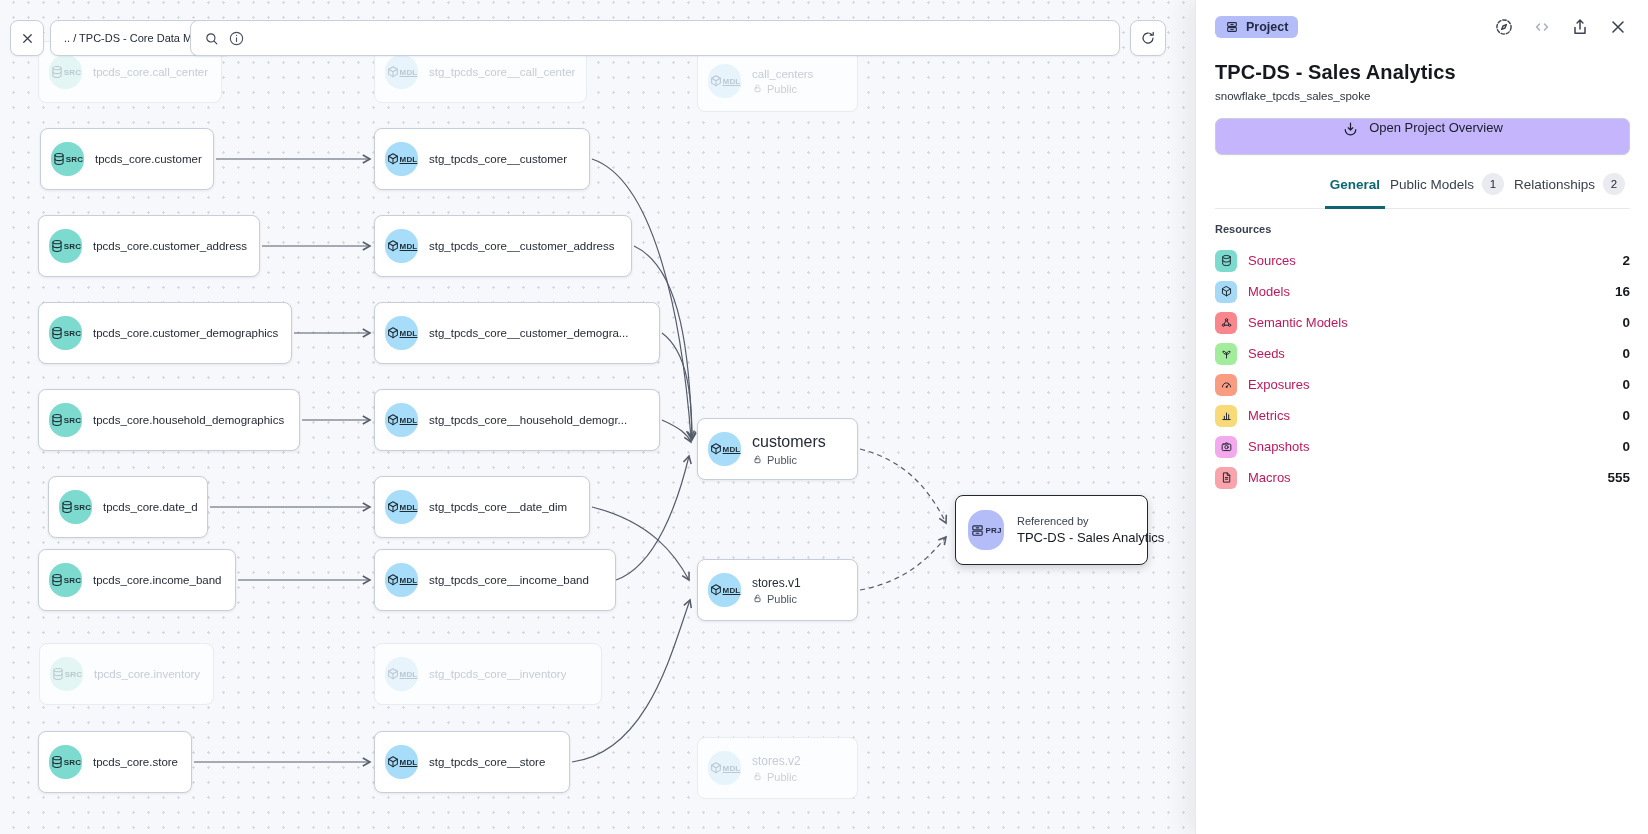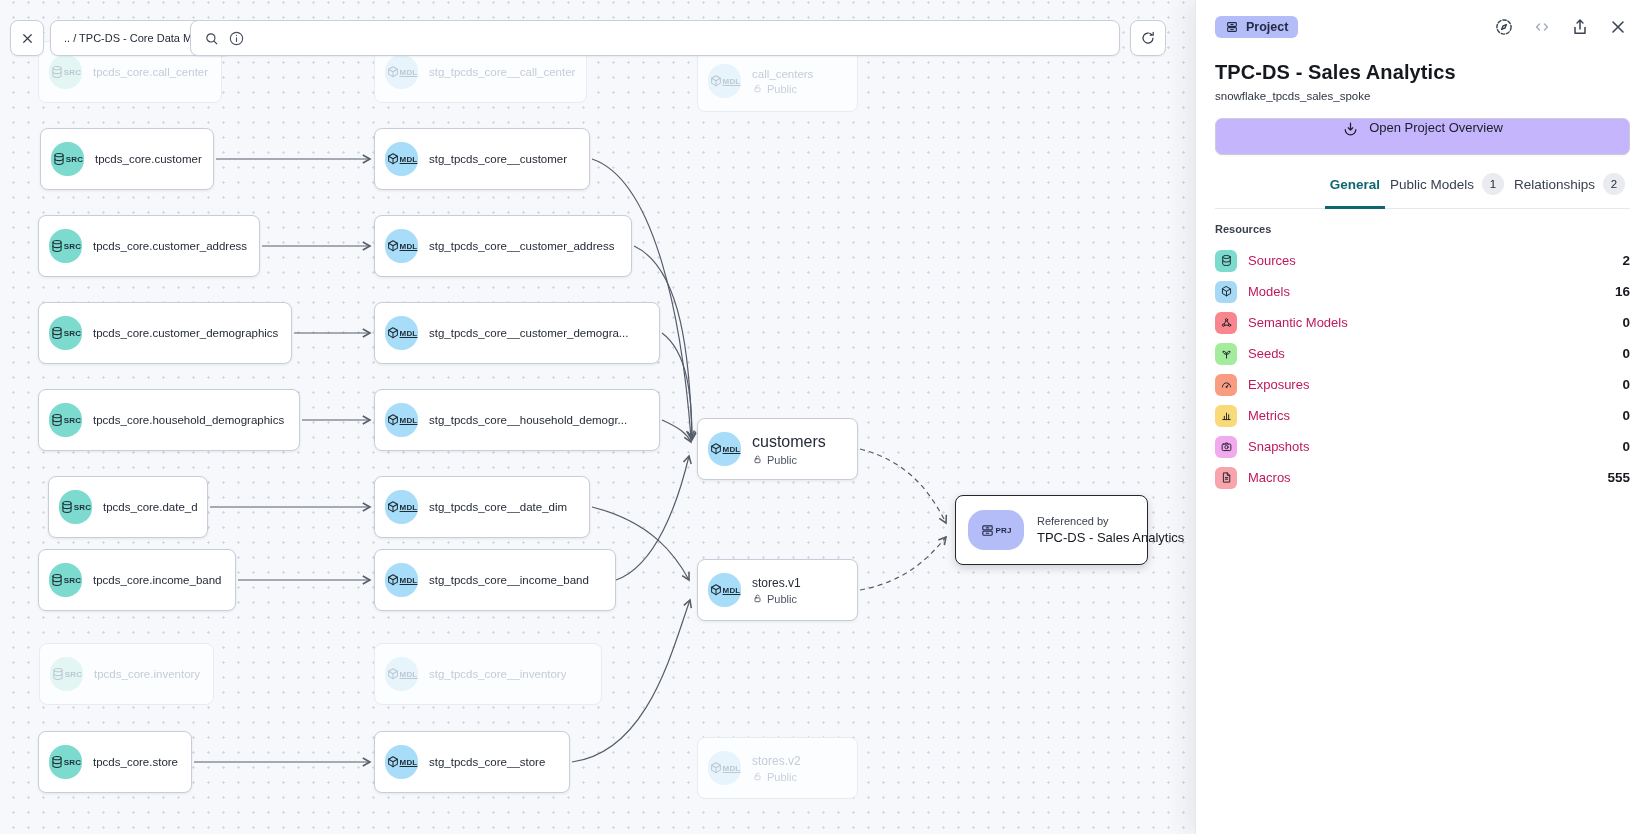--- a/index.html
+++ b/index.html
@@ -493,21 +493,21 @@
       <span class="nsub">
           <svg class="lk">
             <use href="#i-lock"></use>
           </svg>
           <span>Public</span>
         </span>
     </span>
   </div>
 
   <div class="node prj" style="left:955px;top:495px;width:193px;height:70px">
-    <span class="nb nb-prj" style="width:56px;height:40px">
+    <span class="nb nb-prj" style="width:36px;height:40px">
         <svg class="bi" style="width:15px;height:15px">
           <use href="#i-drawers"></use>
         </svg>
         <span class="bt">PRJ</span>
       </span>
     <span class="ncol">
       <span class="nmeta">Referenced by</span>
       <span class="nlabel2">TPC-DS - Sales Analytics</span>
     </span>
   </div>

